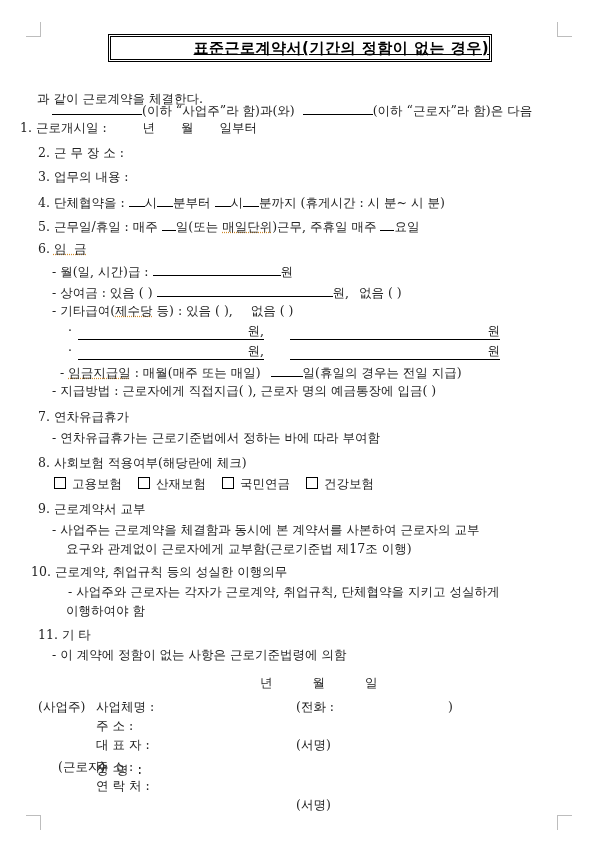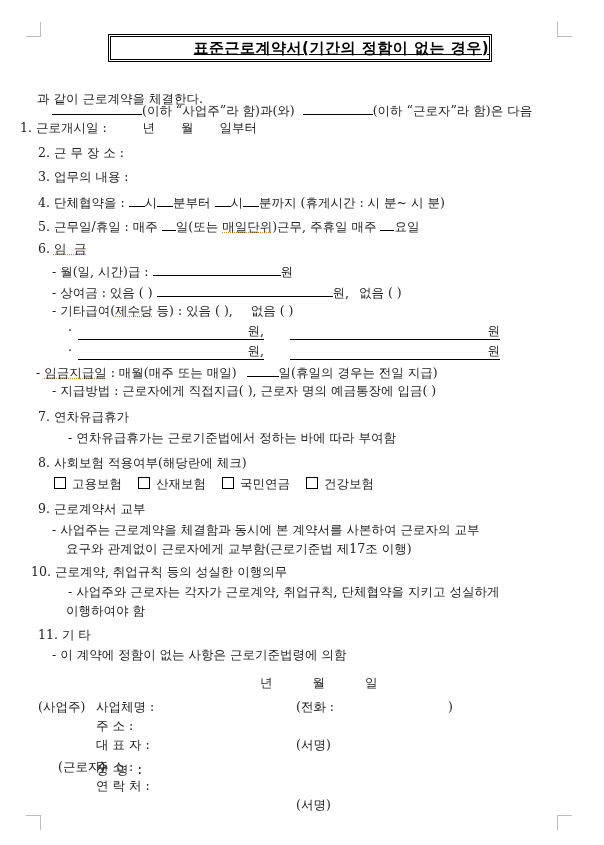--- a/index.html
+++ b/index.html
@@ -87,30 +87,30 @@
 <div class="line" style="left:68px; top:323px;">
   <span>·</span>
   <span class="ul" style="width:186px; margin-left:2px;"><span>원,</span></span>
   <span class="ul" style="width:210px; margin-left:22px;"><span>원</span></span>
 </div>
 <div class="line" style="left:68px; top:343px;">
   <span>·</span>
   <span class="ul" style="width:186px; margin-left:2px;"><span>원,</span></span>
   <span class="ul" style="width:210px; margin-left:22px;"><span>원</span></span>
 </div>
-<div class="line" style="left:36px; top:363px;">
+<div class="line" style="left:60px; top:363px;">
   <span>- </span><span class="squig">임금지급일</span><span> : 매월(매주 또는 매일)</span>
   <span class="gap" style="width:6px;"></span><span class="blank" style="width:32px;"></span><span>일(휴일의 경우는 전일 지급)</span>
 </div>
 <div class="line" style="left:52px; top:383px;">- 지급방법 : 근로자에게 직접지급(     ),  근로자 명의 예금통장에 입금(     )</div>
 
 <div class="line" style="left:38px; top:409px;">
   <span>7.</span> <span>연차유급휴가</span>
 </div>
-<div class="line" style="left:52px; top:430px;margin-left:16px;">- 연차유급휴가는 근로기준법에서 정하는 바에 따라 부여함</div>
+<div class="line" style="left:52px; top:430px;">- 연차유급휴가는 근로기준법에서 정하는 바에 따라 부여함</div>
 
 <div class="line" style="left:38px; top:455px;">
   <span>8.</span> <span>사회보험 적용여부(해당란에 체크)</span>
 </div>
 <div class="line" style="left:54px; top:476px;">
   <span><span class="cb"></span><span>고용보험</span></span>
   <span class="gap" style="width:8px;"></span>
   <span><span class="cb"></span><span>산재보험</span></span>
   <span class="gap" style="width:8px;"></span>
   <span><span class="cb"></span><span>국민연금</span></span>

